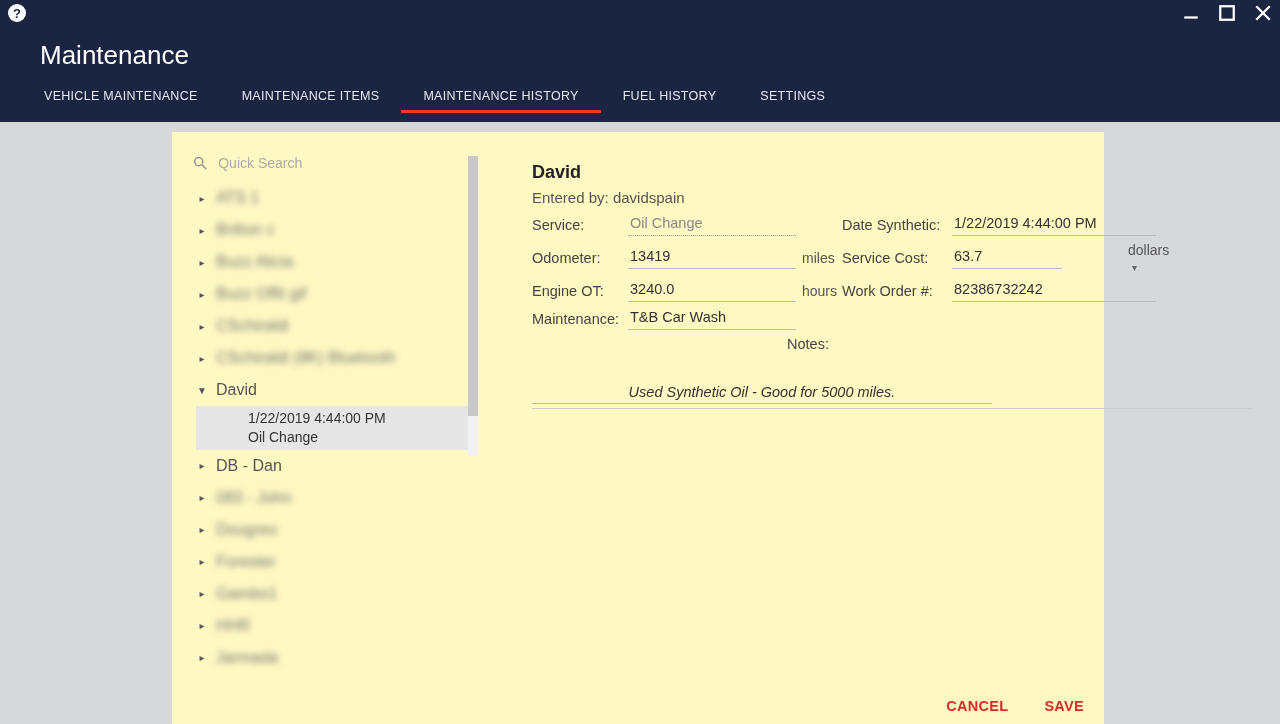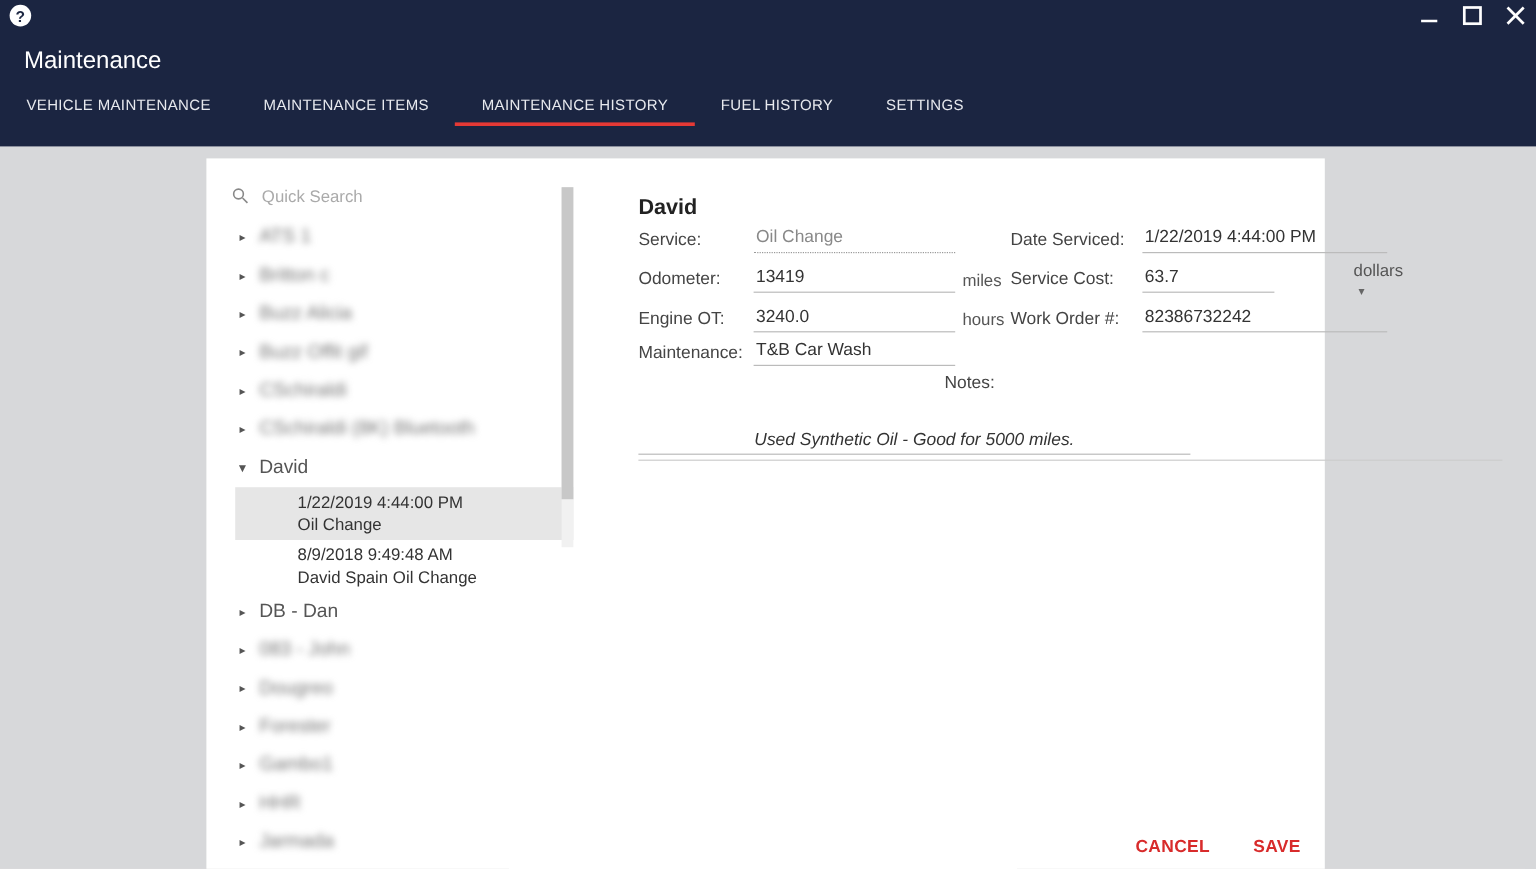--- a/index.html
+++ b/index.html
@@ -3,25 +3,25 @@
 <meta charset="utf-8">
 <style>
   * { box-sizing: border-box; margin: 0; padding: 0; }
   html, body { width: 1280px; height: 724px; font-family: "Segoe UI", Arial, sans-serif; background: #d7d8da; overflow: hidden; }
   .header { background: #1b2541; color: #fff; height: 122px; position: relative; }
   .titlebar { height: 26px; display: flex; align-items: center; justify-content: space-between; padding: 0 8px; }
   .help-circle { width: 18px; height: 18px; border-radius: 50%; background: #fff; color: #1b2541; font-size: 13px; font-weight: bold; display: flex; align-items: center; justify-content: center; }
   .winbtns { display: flex; gap: 18px; align-items: center; }
   .winbtn { width: 18px; height: 18px; display: flex; align-items: center; justify-content: center; }
   .winbtn svg { stroke: #fff; fill: none; stroke-width: 2; }
-  .page-title { font-size: 20px; font-weight: 300; padding: 14px 0 0 20px; }
-  .tabs { display: flex; margin-top: 18px; }
+  .page-title { font-size: 26px; font-weight: 300; padding: 14px 0 0 40px; }
+  .tabs { display: flex; margin-top: 18px; padding-left: 22px; }
   .tab { padding: 0 22px 10px 22px; font-size: 12.5px; letter-spacing: 0.3px; color: #e7e9ee; cursor: pointer; position: relative; }
   .tab.active::after { content:""; position:absolute; left:0; right:0; bottom:0; height:3px; background:#e53935; }
-  .card { position: absolute; top: 132px; left: 172px; width: 932px; height: 592px; background: #ffffff; }
+  .card { position: absolute; top: 132px; left: 172px; width: 932px; height: 592px; background: #fef9c3; }
   .sidebar { position:absolute; top:0; left:0; width:306px; bottom:0; overflow:hidden; }
   .search-row { display:flex; align-items:center; padding: 22px 20px 10px 20px; color:#8d8d8d; }
   .search-row svg { width:18px; height:18px; margin-right:10px; stroke:#888; fill:none; stroke-width:2; }
   .search-input { border:none; outline:none; font-size:14px; color:#555; background:transparent; width:100%; }
   .search-input::placeholder { color:#aaa; }
   .tree { padding-left:14px; }
   .tree-item { display:flex; align-items:center; min-height:32px; padding:2px 0 2px 10px; color:#555; cursor:pointer; }
   .caret { width:12px; text-align:center; font-size:10px; color:#555; margin-right:8px; }
   .blur { filter: blur(3px); color:#777; font-weight:500; }
   .tree-item.expanded .caret { transform: rotate(0deg); }
@@ -115,24 +115,20 @@
           <span class="blur">CSchiraldi (8K) Bluetooth</span>
         </div>
       <div class="tree-item expanded">
           <span class="caret">▼</span>
           <span>David</span>
         </div>
       <div class="record selected">
         <div>1/22/2019 4:44:00 PM</div>
         <div>Oil Change</div>
       </div>
-      <div class="record">
-        <div>8/9/2018 9:49:48 AM</div>
-        <div>David Spain Oil Change</div>
-      </div>
       <div class="tree-item">
           <span class="caret">▸</span>
           <span>DB - Dan</span>
         </div>
       <div class="tree-item">
           <span class="caret">▸</span>
           <span class="blur">083 - John</span>
         </div>
       <div class="tree-item">
           <span class="caret">▸</span>
@@ -155,26 +151,29 @@
           <span class="blur">Jarmada</span>
         </div>
     </div>
     <div class="scrollbar">
         <div class="scrollthumb"></div>
       </div>
   </div>
 
   <div class="detail">
     <h2>David</h2>
+    <div class="entered">
+      <span>Entered by: </span><span>davidspain</span>
+    </div>
 
     <div class="form-grid">
       <div class="lbl">Service:</div>
       <div class="val dotted">Oil Change</div>
       <div></div>
-      <div class="lbl">Date Serviced:</div>
+      <div class="lbl">Date Synthetic:</div>
       <div class="val" style="grid-column: span 2;">1/22/2019 4:44:00 PM</div>
 
       <div class="lbl">Odometer:</div>
       <div class="val">13419</div>
       <div class="unit">miles</div>
       <div class="lbl">Service Cost:</div>
       <div class="val" style="width:110px;">63.7</div>
       <div class="unit"><span>dollars</span><span class="chev">▾</span></div>
 
       <div class="lbl">Engine OT:</div>

